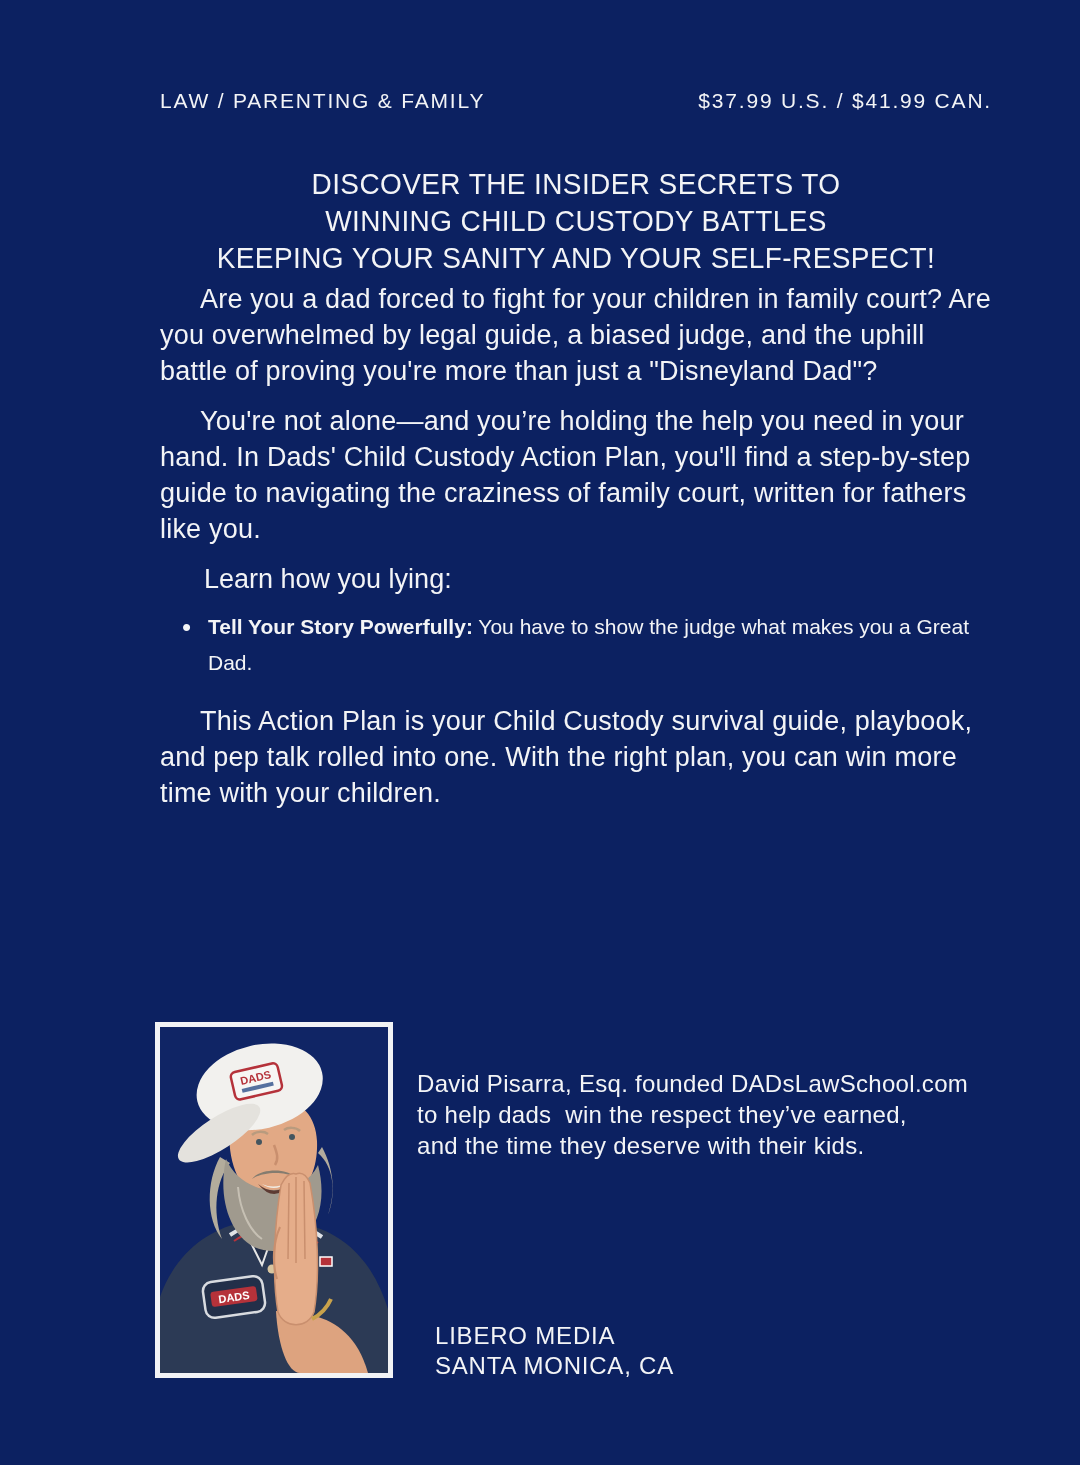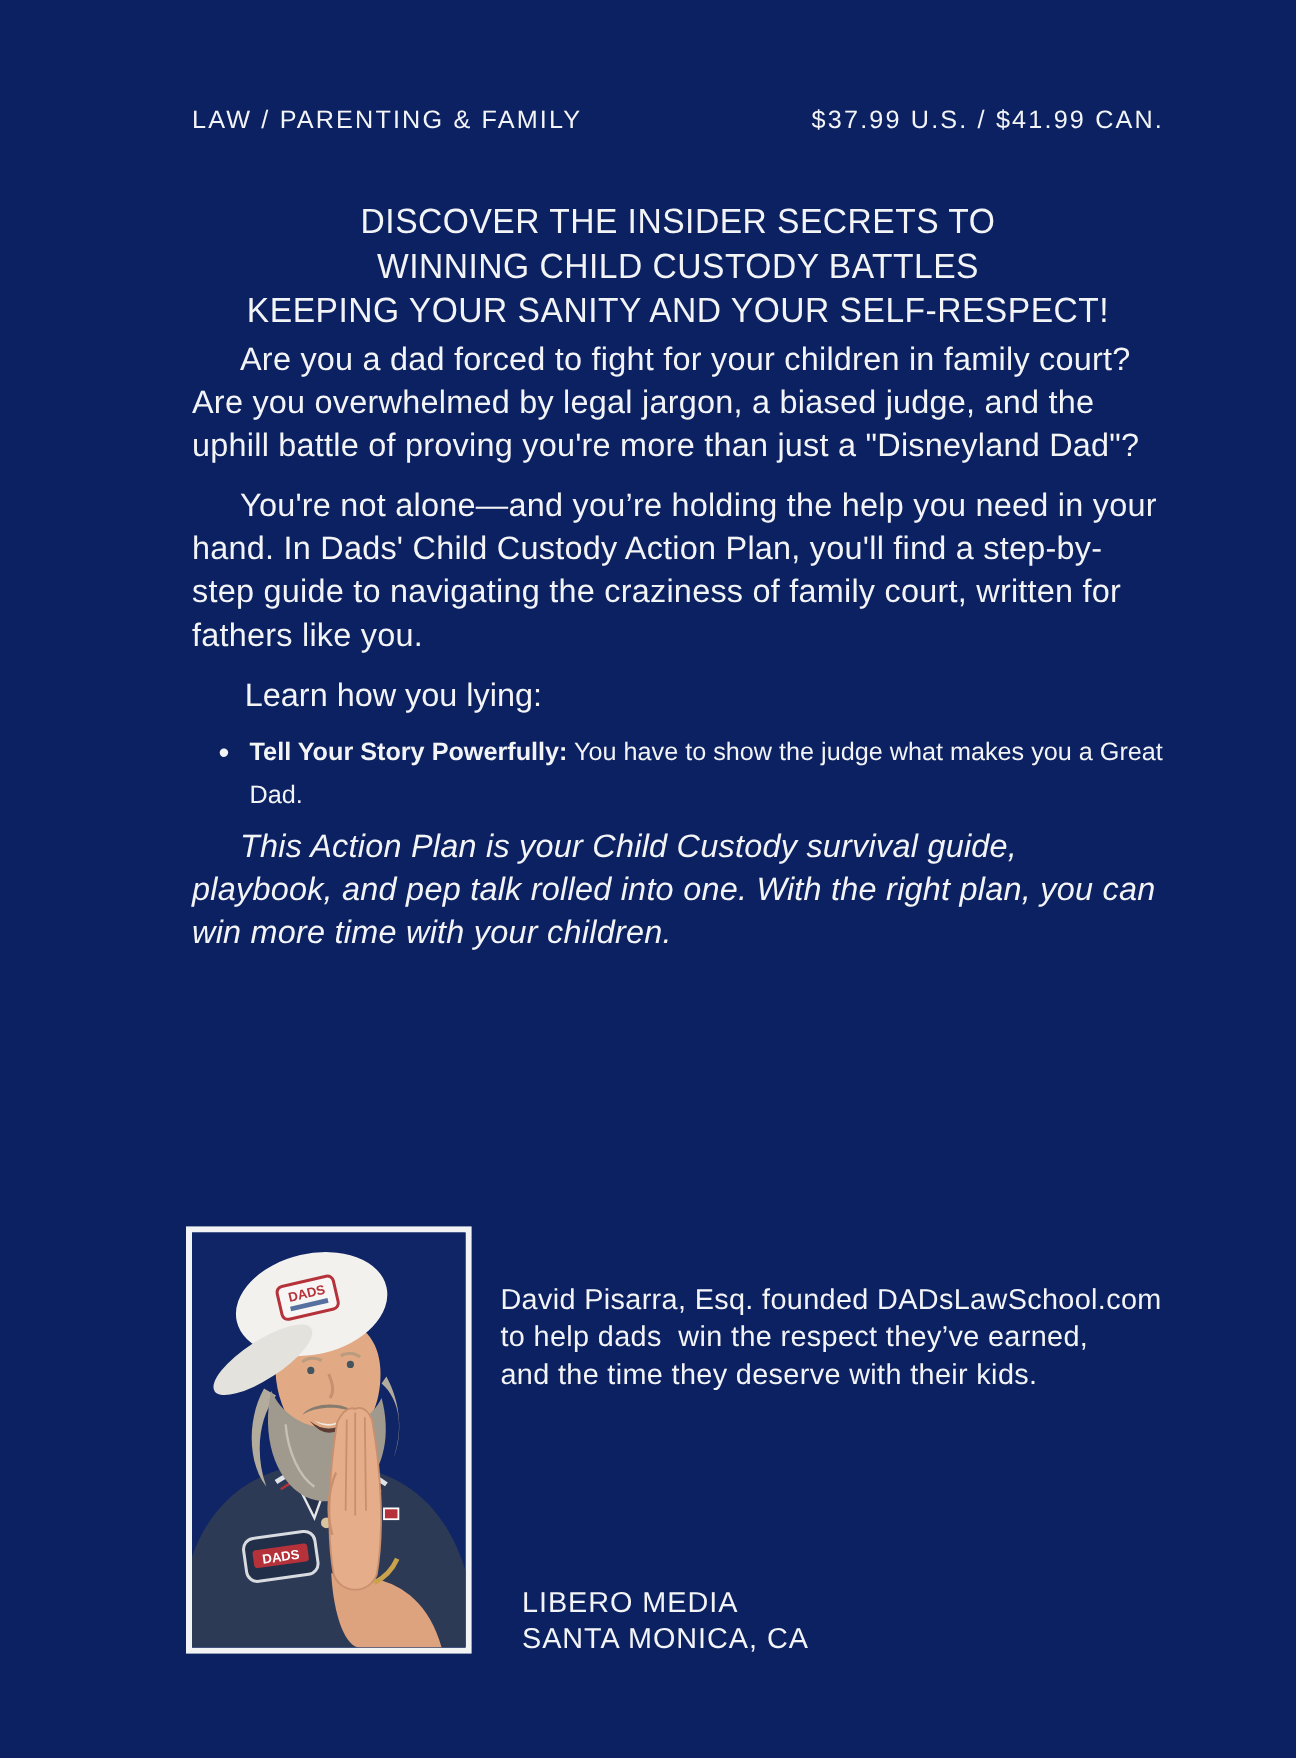--- a/index.html
+++ b/index.html
@@ -5,21 +5,21 @@
   html,body { margin:0; padding:0; }
   .page {
     position:relative;
     width:1080px; height:1465px;
     background:#0c2161;
     color:#f3f4f6;
     font-family:"Liberation Sans", sans-serif;
     overflow:hidden;
     box-sizing:border-box;
   }
-  .content { padding:88px 110px 0 160px; }
+  .content { padding:88px 88px 0 160px; }
 
   .meta-row {
     display:flex; justify-content:space-between; align-items:baseline;
     font-size:21px; letter-spacing:1.8px; line-height:26px; font-weight:400;
   }
 
   .headline {
     margin:52px 0 0; text-align:center;
     font-size:28px; line-height:37px; font-weight:400; letter-spacing:0.4px;
   }
@@ -41,21 +41,21 @@
     position:relative; margin-top:12px;
     font-size:21px; line-height:36px; font-weight:300;
   }
   ul.benefits li::before {
     content:"\2022";
     position:absolute; left:-26px; top:0px;
     font-size:26px; line-height:36px;
   }
   .b-lead { font-weight:700; }
 
-  .closing { margin-top:6px;font-style:italic; }
+  .closing { margin-top:22px; }
 
   .bottom { position:absolute; left:155px; top:1022px; display:flex; }
   .photo-frame {
     flex:none; width:238px; height:356px; box-sizing:border-box;
     border:5px solid #f2f3f5; background:#102565;
   }
   .photo-frame svg { display:block; width:100%; height:100%; }
 
   .right-col { margin-left:24px; padding-top:46px; width:560px; }
   .bio { font-size:24px; line-height:31px; font-weight:400; letter-spacing:0.3px; }
@@ -76,21 +76,21 @@
       <span>LAW / PARENTING &amp; FAMILY</span>
       <span>$37.99 U.S. / $41.99 CAN.</span>
     </div>
 
     <h1 class="headline">
       <span>DISCOVER THE INSIDER SECRETS TO</span>
       <span>WINNING CHILD CUSTODY BATTLES</span>
       <span>KEEPING YOUR SANITY AND YOUR SELF-RESPECT!</span>
     </h1>
 
-    <p class="para first">Are you a dad forced to fight for your children in family court? Are you overwhelmed by legal jargon, a biased judge, and the uphill battle of proving you're more than just a "Disneyland Dad"?</p>
+    <p class="para first">Are you a dad forced to fight for your children in family court? Are you overwhelmed by legal guide, a biased judge, and the uphill battle of proving you're more than just a "Disneyland Dad"?</p>
 
     <p class="para">You're not alone—and you’re holding the help you need in your hand. In Dads' Child Custody Action Plan, you'll find a step-by-step guide to navigating the craziness of family court, written for fathers like you.</p>
 
     <p class="list-intro">Learn how you lying:</p>
 
     <ul class="benefits">
       <li><span class="b-lead">Tell Your Story Powerfully:</span> <span>You have to show the judge what makes you a Great Dad.</span></li>
     </ul>
 
     <p class="para closing">This Action Plan is your Child Custody survival guide, playbook, and pep talk rolled into one. With the right plan, you can win more time with your children.</p>

